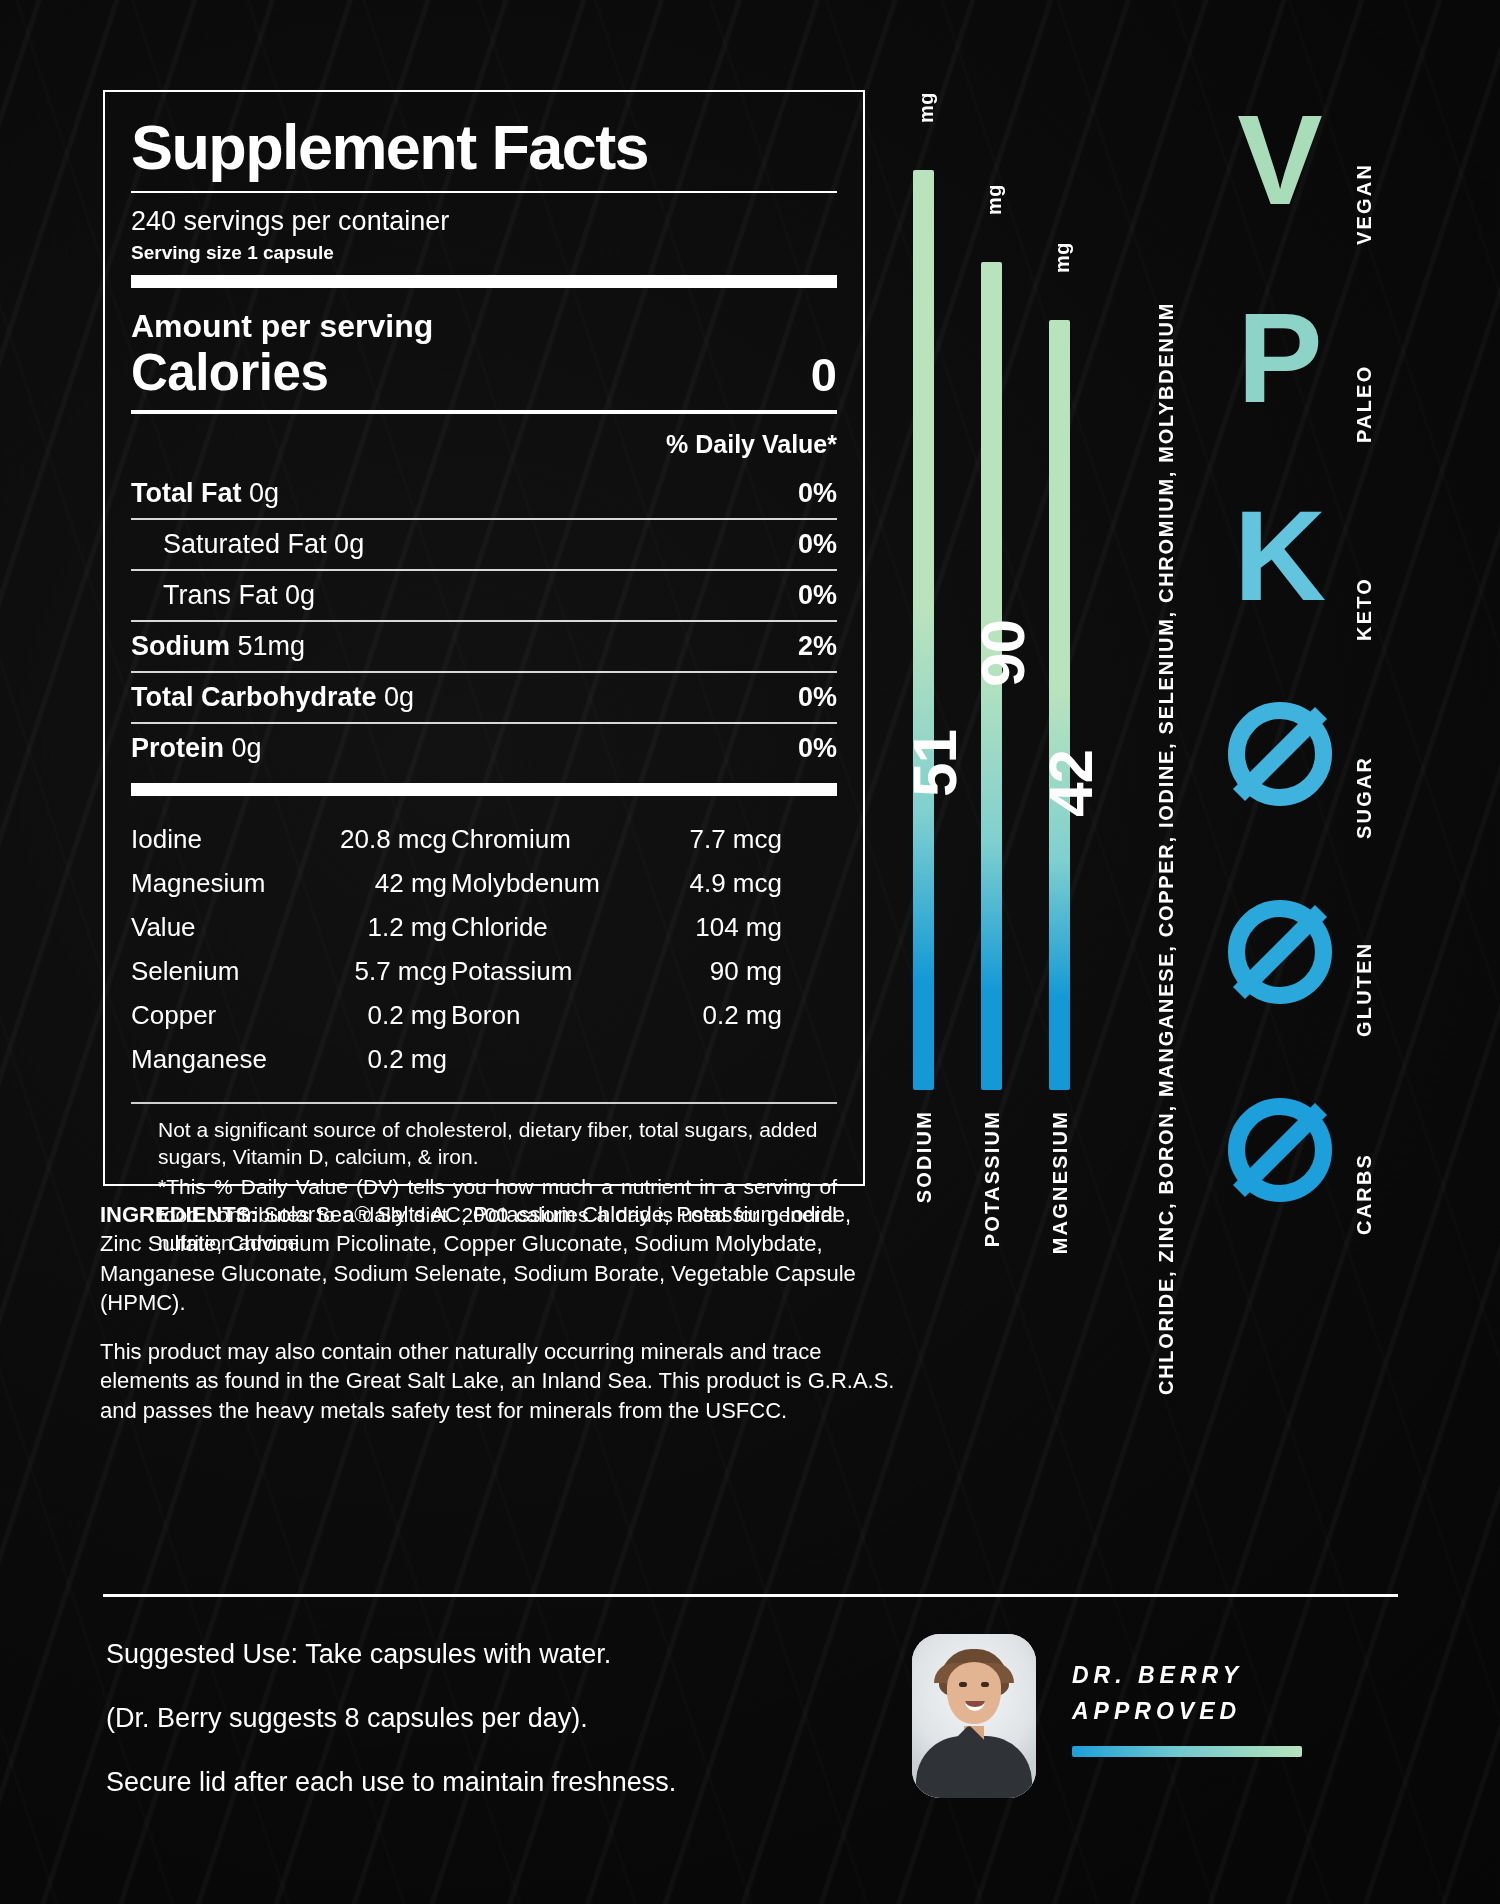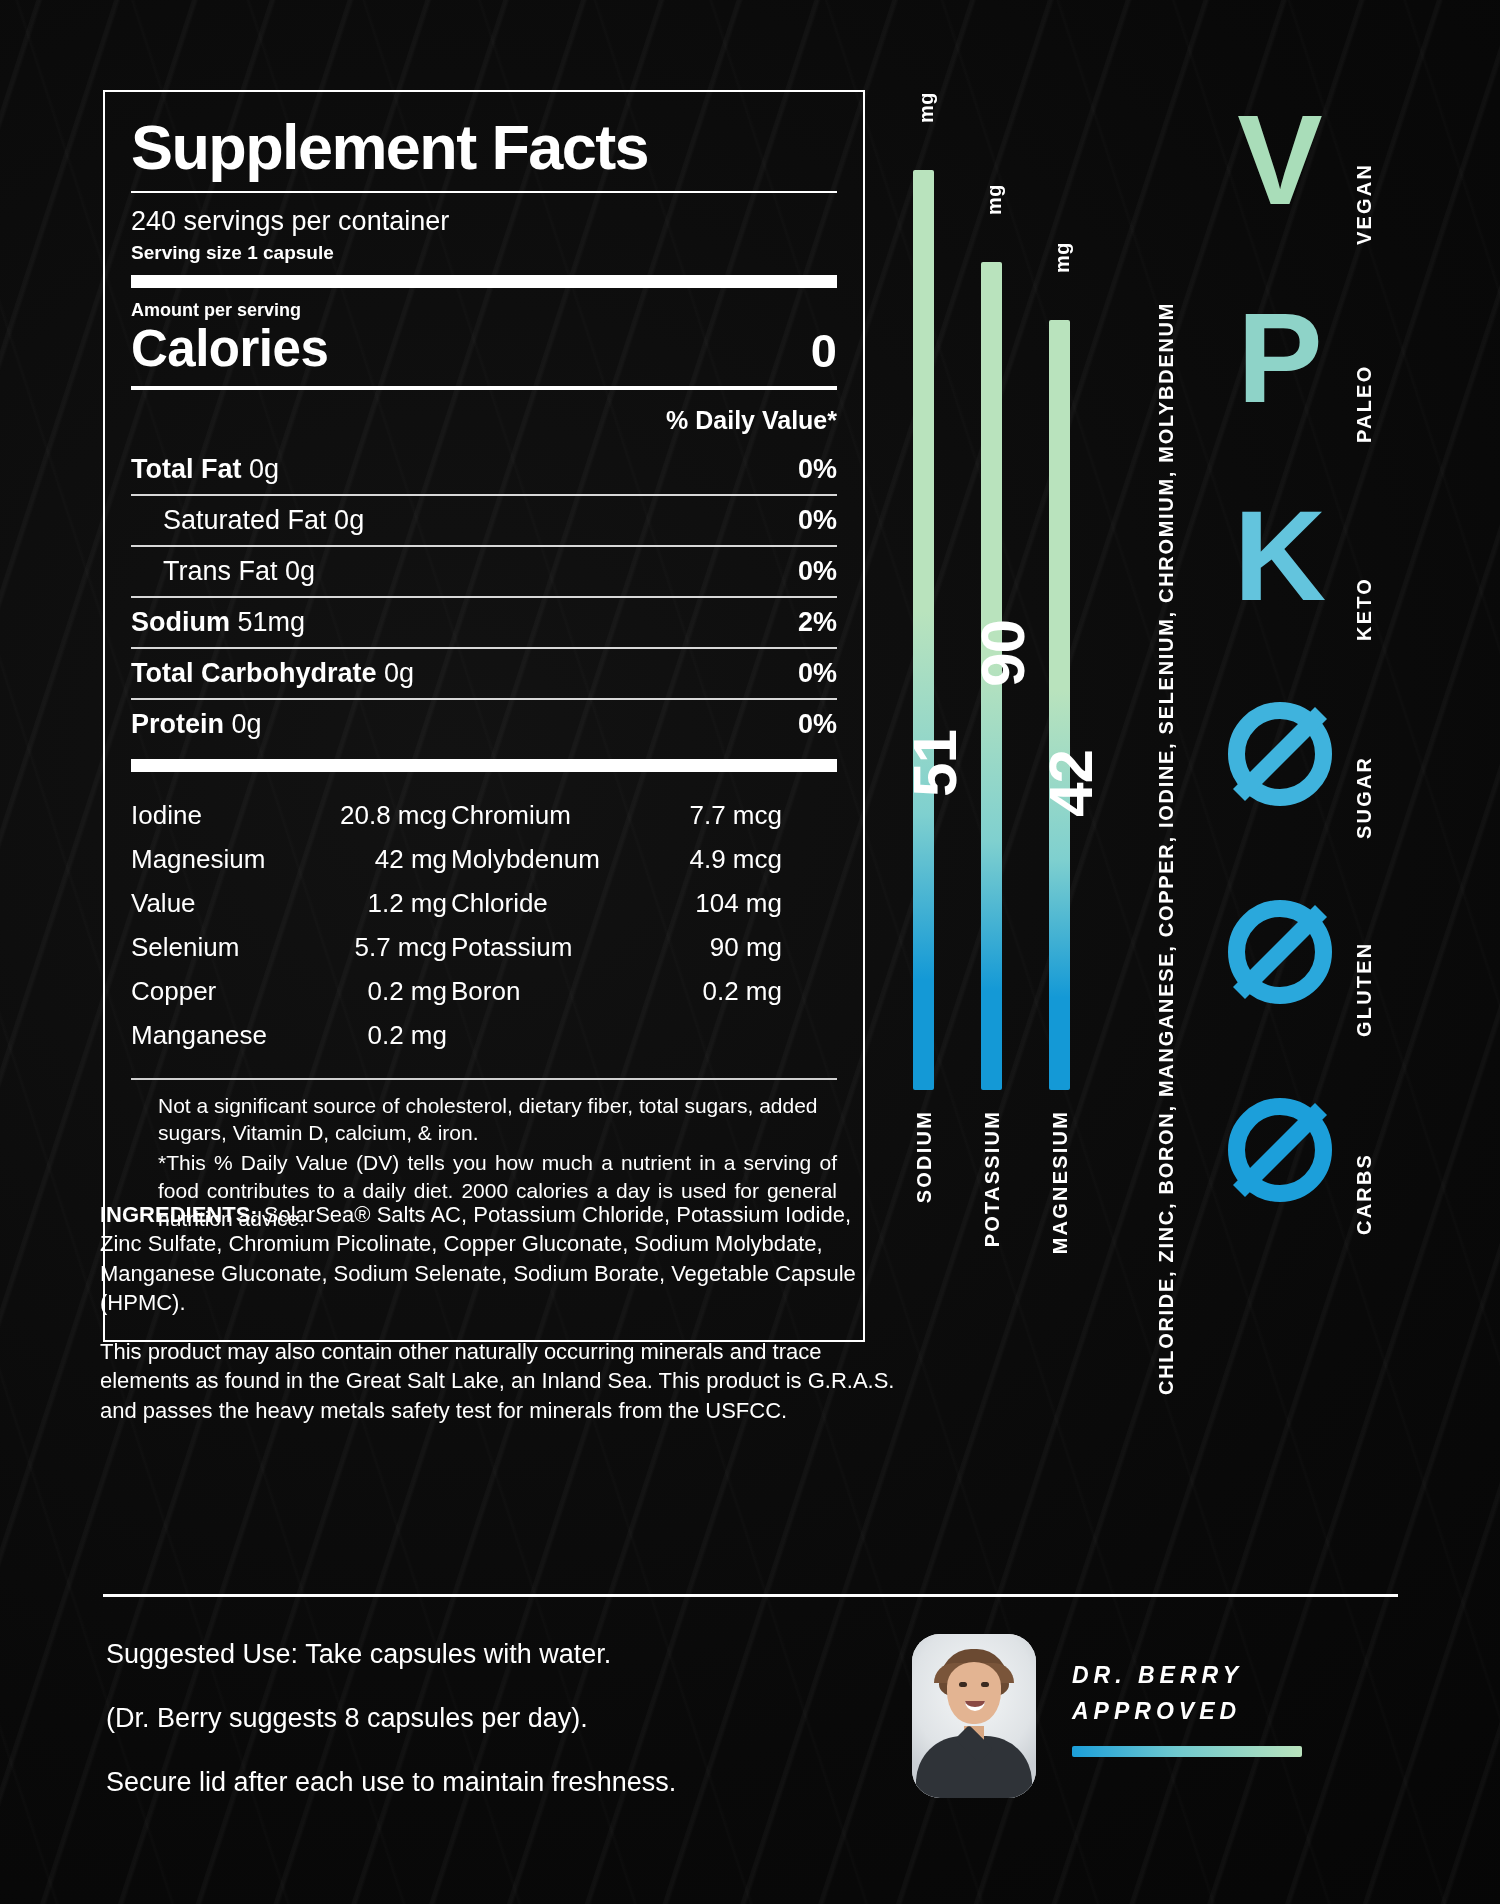--- a/index.html
+++ b/index.html
@@ -26,21 +26,21 @@
         rgba(255,255,255,0.016) 54px,
         rgba(255,255,255,0.000) 57px,
         rgba(255,255,255,0.000) 110px),
       radial-gradient(120% 90% at 30% 40%, #121212 0%, #090909 60%, #050505 100%);
   }
 
   
   .sf-panel {
     position: absolute;
     left: 103px; top: 90px;
-    width: 762px; height: 1252px;
+    width: 762px; height: 1096px;
     border: 2px solid #ffffff;
     padding: 18px 26px 0 26px;
   }
   .sf-title {
     color: #fff;
     font-weight: 700;
     font-size: 63px;
     letter-spacing: -1.6px;
     line-height: 1.0;
     margin-top: 6px;
@@ -53,22 +53,22 @@
 
   .sf-servings {
     color: #fff; font-size: 27px; font-weight: 400;
     margin-top: 12px; line-height: 1.2;
   }
   .sf-servsize {
     color: #fff; font-size: 19px; font-weight: 700;
     margin-top: 5px; line-height: 1.2;
   }
   .sf-amount {
-    color: #fff; font-size: 18px; font-weight: 700;
-    margin-top: 12px;
+    color: #fff; font-size: 32px; font-weight: 700;
+    margin-top: 20px;
   }
   .cal-row {
     display: flex; align-items: flex-end; justify-content: space-between;
     margin-top: -2px;
   }
   .cal-label { color:#fff; font-size: 51px; font-weight: 700; letter-spacing:-0.5px; }
   .cal-value { color:#fff; font-size: 47px; font-weight: 700; }
 
   .dv-head {
     text-align: right; color:#fff; font-size: 25px; font-weight: 700;

